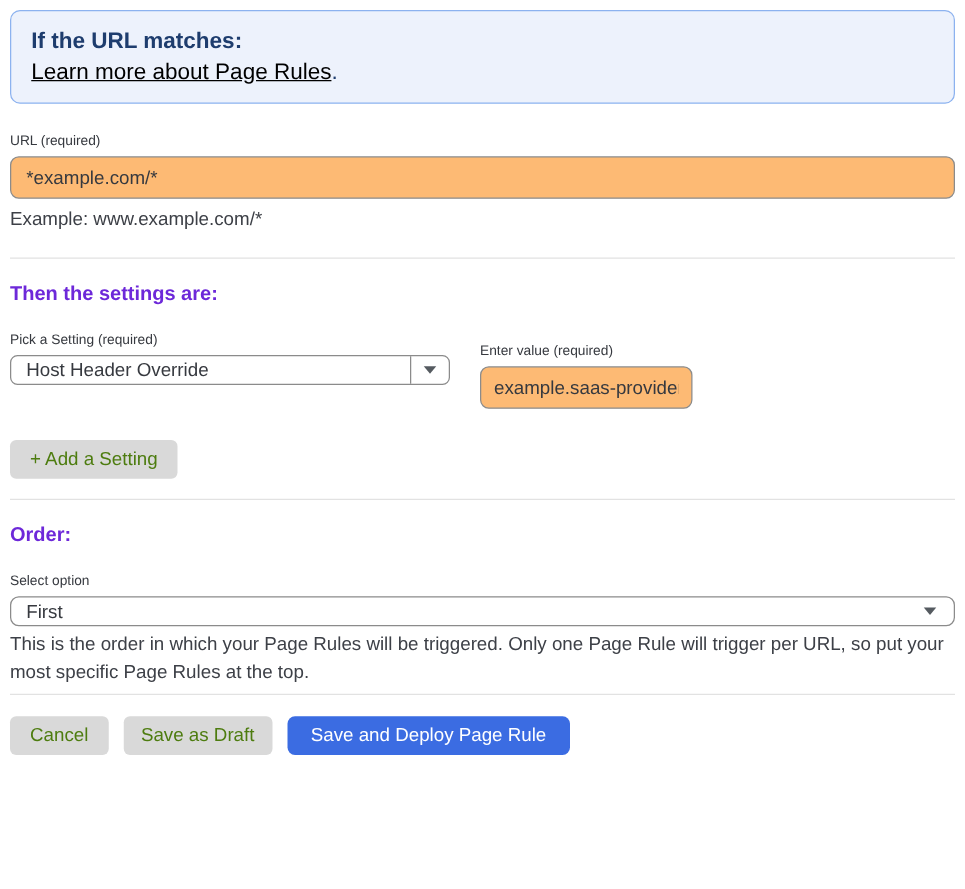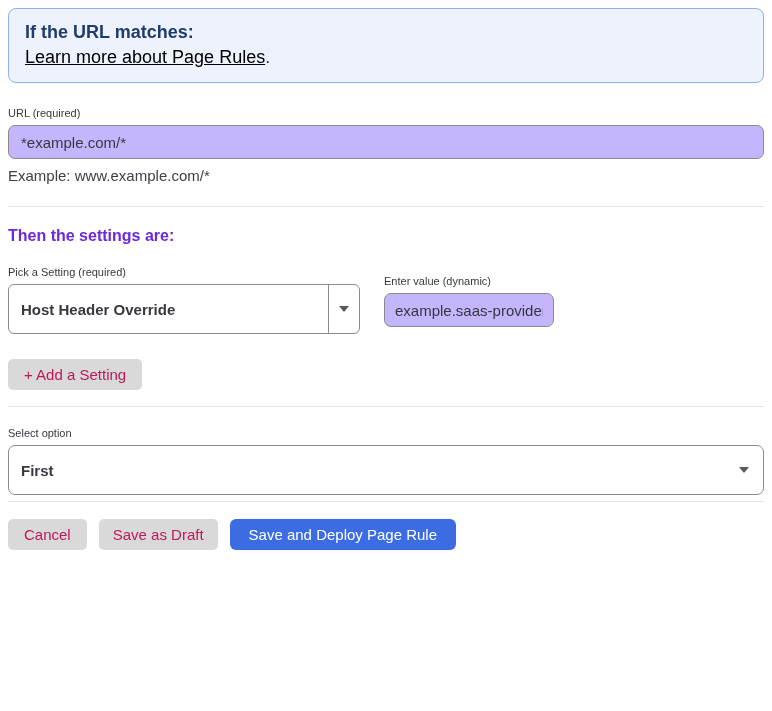--- a/index.html
+++ b/index.html
@@ -46,21 +46,21 @@
   .text-input {
     display: block;
     width: 100%;
     height: 34px;
     border: 1px solid #8b8b8b;
     border-radius: 7px;
     padding: 0 12px;
     font-family: "Liberation Sans", sans-serif;
     font-size: 15px;
     color: #36393f;
-    background: #c4b5fd;
+    background: #fdba74;
     outline: none;
   }
 
   .helper-text {
     font-size: 15px;
     color: #3d4047;
     margin-top: 8px;
   }
 
   .divider {
@@ -84,29 +84,28 @@
     display: flex;
     align-items: flex-start;
     gap: 24px;
   }
   .settings-col-left { width: 352px; }
   .settings-col-right { width: 170px; margin-top: 9px; }
 
   .select-box {
     display: flex;
     align-items: center;
-    height: 50px;
+    height: 24px;
     border: 1px solid #8b8b8b;
     border-radius: 6px;
     background: #ffffff;
     font-size: 15px;
     color: #36393f;
     cursor: pointer;
     position: relative;
-    font-weight: bold;
   }
   .select-box .select-value {
     flex: 1;
     padding: 0 12px;
     white-space: nowrap;
     overflow: hidden;
   }
   .select-box .arrow-cell {
     width: 31px;
     align-self: stretch;
@@ -128,21 +127,21 @@
 
   .btn {
     display: inline-flex;
     align-items: center;
     justify-content: center;
     height: 31px;
     border: none;
     border-radius: 5px;
     font-family: "Liberation Sans", sans-serif;
     font-size: 15px;
-    color: #be185d;
+    color: #4d7c0f;
     background: #d9d9d9;
     cursor: pointer;
     padding: 0 16px;
     white-space: nowrap;
   }
   .btn-add { margin-top: 25px; }
   .btn-primary {
     background: #3b6ce2;
     color: #ffffff;
     border-radius: 6px;
@@ -187,39 +186,41 @@
     <div class="settings-col-left">
       <label class="field-label">Pick a Setting (required)</label>
       <div class="select-box">
         <span class="select-value">Host Header Override</span>
         <span class="arrow-cell">
             <span class="caret"></span>
           </span>
       </div>
     </div>
     <div class="settings-col-right">
-      <label class="field-label">Enter value (dynamic)</label>
+      <label class="field-label">Enter value (required)</label>
       <input class="text-input value-input" type="text" value="example.saas-provider.com" style="">
     </div>
   </div>
 
   <button class="btn btn-add">+ Add a Setting</button>
 
   <hr class="divider divider-2">
 
+  <h2 class="section-heading">Order:</h2>
 
   <label class="field-label">Select option</label>
   <div class="order-select-wrap">
     <div class="select-box plain">
       <span class="select-value">First</span>
       <span class="arrow-cell">
           <span class="caret"></span>
         </span>
     </div>
   </div>
+  <div class="order-helper">This is the order in which your Page Rules will be triggered. Only one Page Rule will trigger per URL, so put your most specific Page Rules at the top.</div>
 
   <hr class="divider divider-3">
 
   <div class="footer-buttons">
     <button class="btn">Cancel</button>
     <button class="btn btn-draft">Save as Draft</button>
     <button class="btn btn-primary">Save and Deploy Page Rule</button>
   </div>
 
 </div>

